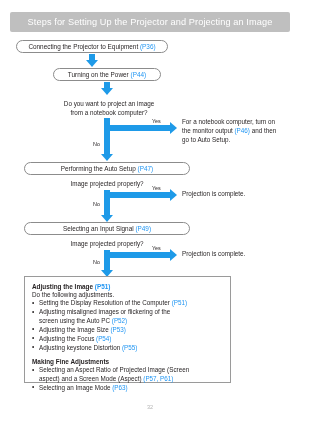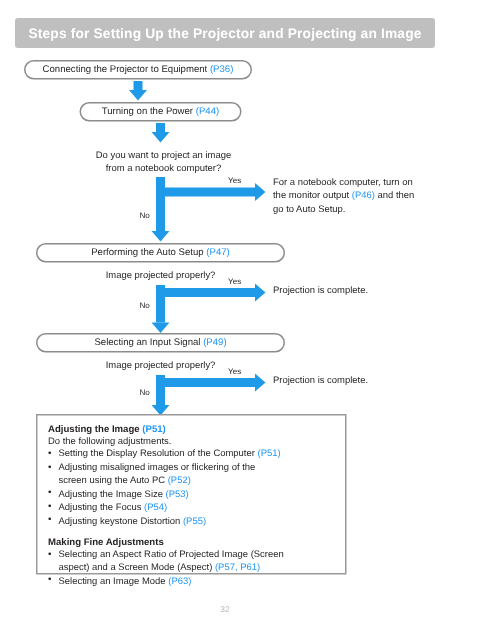--- a/index.html
+++ b/index.html
@@ -25,21 +25,21 @@
     height: 20px;
     background: #bfbfbf;
     border-radius: 2px;
     display: flex;
     align-items: center;
     justify-content: center;
   }
   .header-title {
     color: #ffffff;
     font-size: 9.2px;
-    font-weight: bold;
+    font-weight: normal;
     letter-spacing: 0.1px;
     white-space: nowrap;
   }
 
   
   .step-box {
     position: absolute;
     border: 1px solid #8c8c8c;
     border-radius: 9px;
     background: #ffffff;

